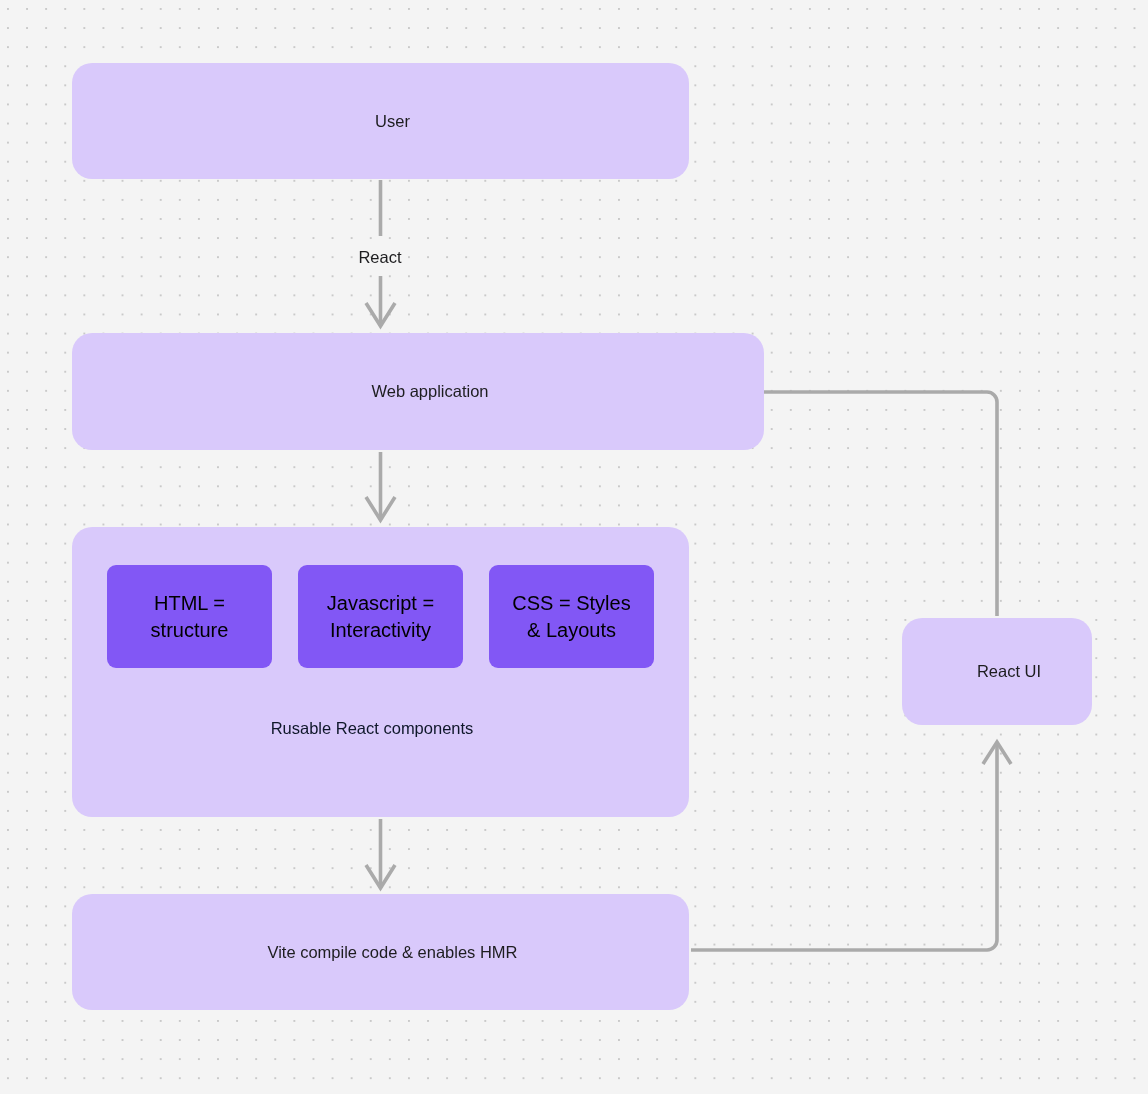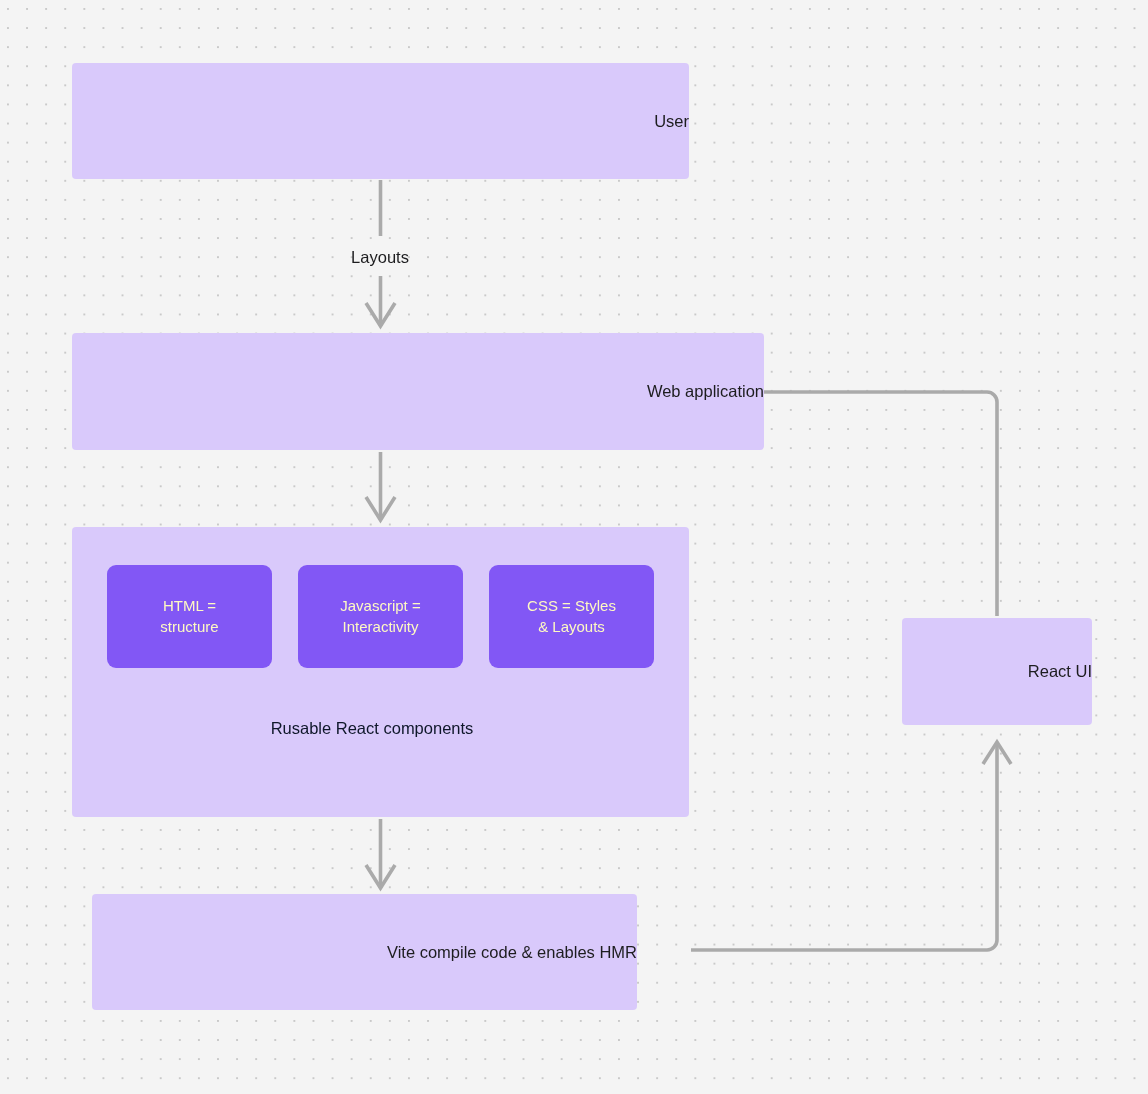--- a/index.html
+++ b/index.html
@@ -20,49 +20,49 @@
     background-color: #f4f4f4;
     background-image: radial-gradient(circle at 1px 1px, #c9c9c9 1.2px, transparent 1.3px);
     background-size: 19.1px 19.1px;
     background-position: 7px 8px;
   }
 
   
   .node {
     position: absolute;
     box-sizing: border-box;
-    border-radius: 4px;
+    border-radius: 20px;
     display: flex;
     align-items: center;
-    justify-content: flex-end;
+    justify-content: center;
     text-align: center;
     line-height: 1.35;
     padding-left: 24px;
   }
 
   .node-outer {
     background: #d9c9fb;
     color: #1d1d1f;
     font-size: 16.5px;
   }
 
   .node-inner {
     background: #8257f5;
-    color: #fef9c3;
-    font-size: 15px;
+    color: #000000;
+    font-size: 20px;
     border-radius: 9px;
     padding: 0 10px;
   }
 
   
   #node-user        { left: 72px;  top: 63px;   width: 617px; height: 116px; }
   #node-webapp      { left: 72px;  top: 333px;  width: 692px; height: 117px; }
   #node-react       { left: 72px;  top: 527px;  width: 617px; height: 290px;
                       display: block; }
-  #node-vite        { left: 72px;  top: 894px;  width: 545px; height: 116px; margin-left: 20px; }
+  #node-vite        { left: 72px;  top: 894px;  width: 617px; height: 116px; }
   #node-render      { left: 902px; top: 618px;  width: 190px; height: 107px; }
 
   
   .inner-row {
     position: absolute;
     left: 0; right: 0;
     top: 38px;
     display: flex;
     justify-content: center;
     gap: 26px;
@@ -150,21 +150,21 @@
     <g>
       <path d="M 997 616 V 402 A 10 10 0 0 0 987 392 H 700"></path>
       <polyline class="head" points="722,378 700,392 722,406"></polyline>
     </g>
   </svg>
 
   <div id="node-user" class="node node-outer">
     <span>User</span>
   </div>
 
-  <div class="edge-label" id="label-prompt">Layouts</div>
+  <div class="edge-label" id="label-prompt">React</div>
 
   <div id="node-webapp" class="node node-outer">
     <span>Web application</span>
   </div>
 
   <div id="node-react" class="node node-outer">
 
     <div class="inner-row">
 
       <div class="chip node-inner">

